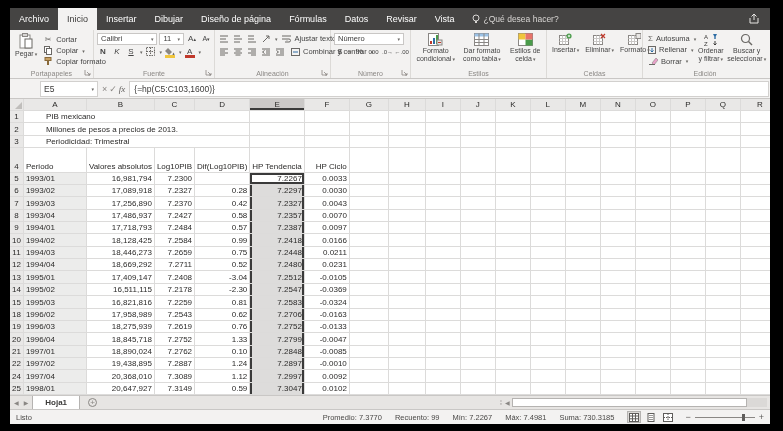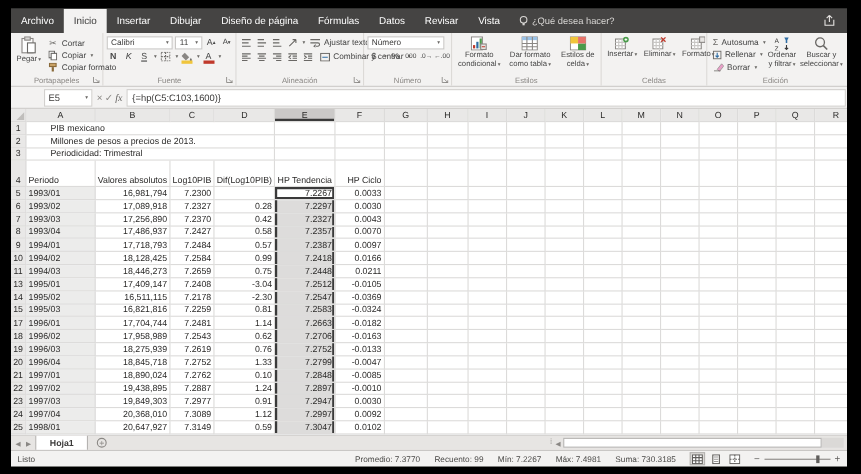--- a/index.html
+++ b/index.html
@@ -38,21 +38,21 @@
            display:flex; align-items:center; justify-content:space-between; padding:0 3px; height:12px; }
   .tbtn { display:inline-flex; align-items:center; justify-content:center; min-width:12px; height:12px;
           font-size:8px; color:#444; padding:0 1px; }
   .b { font-weight:bold; } .i { font-style:italic; } .u { text-decoration:underline; }
   .clrA { position:relative; }
   .clrA .bar { position:absolute; left:1px; right:1px; bottom:0; height:3px; }
 
   
   .fbar { height:20px; background:#f3f2f1; border-bottom:1px solid #c9c7c5;
           display:flex; align-items:center; flex:none; padding:2px 1px 2px 30px; gap:0; }
-  .namebox { width:44px; height:16px; background:#fff; border:1px solid #d2d0ce;
+  .namebox { width:58px; height:16px; background:#fff; border:1px solid #d2d0ce;
              font-size:8.5px; color:#3b3a39; display:flex; align-items:center;
              justify-content:space-between; padding:0 3px; }
   .fbtns { display:flex; align-items:center; gap:2px; padding:0 4px; color:#8a8784; font-size:9px; }
   .fx { font-style:italic; font-family:"Liberation Serif", serif; color:#5f5d5b; }
   .finput { flex:1; height:16px; background:#fff; border:1px solid #d2d0ce;
             font-size:8.5px; color:#3b3a39; display:flex; align-items:center; padding:0 4px; }
 
   
   .gridwrap { flex:1; background:#fff; display:flex; overflow:hidden; position:relative; }
   table.sheet { border-collapse:separate; border-spacing:0; table-layout:fixed; flex:none; }
@@ -738,20 +738,41 @@
               <td></td>
               <td></td>
               <td></td>
               <td></td>
               <td></td>
               <td></td>
               <td></td>
               <td></td>
             </tr>
             <tr style="height: 11px;">
+              <td class="rowhdr">12</td>
+              <td class="tb acol">1994/04</td>
+              <td class="tb num">18,669,292</td>
+              <td class="tb num">7.2711</td>
+              <td class="tb num">0.52</td>
+              <td class="tb num sel">7.2480</td>
+              <td class="tb num">0.0231</td>
+              <td></td>
+              <td></td>
+              <td></td>
+              <td></td>
+              <td></td>
+              <td></td>
+              <td></td>
+              <td></td>
+              <td></td>
+              <td></td>
+              <td></td>
+              <td></td>
+            </tr>
+            <tr style="height: 11px;">
               <td class="rowhdr">13</td>
               <td class="tb acol">1995/01</td>
               <td class="tb num">17,409,147</td>
               <td class="tb num">7.2408</td>
               <td class="tb num">-3.04</td>
               <td class="tb num sel">7.2512</td>
               <td class="tb num">-0.0105</td>
               <td></td>
               <td></td>
               <td></td>
@@ -801,41 +822,20 @@
               <td></td>
               <td></td>
               <td></td>
               <td></td>
               <td></td>
               <td></td>
               <td></td>
               <td></td>
             </tr>
             <tr style="height: 11px;">
-              <td class="rowhdr">17</td>
-              <td class="tb acol">1996/01</td>
-              <td class="tb num">17,704,744</td>
-              <td class="tb num">7.2481</td>
-              <td class="tb num">1.14</td>
-              <td class="tb num sel">7.2663</td>
-              <td class="tb num">-0.0182</td>
-              <td></td>
-              <td></td>
-              <td></td>
-              <td></td>
-              <td></td>
-              <td></td>
-              <td></td>
-              <td></td>
-              <td></td>
-              <td></td>
-              <td></td>
-              <td></td>
-            </tr>
-            <tr style="height: 11px;">
               <td class="rowhdr">18</td>
               <td class="tb acol">1996/02</td>
               <td class="tb num">17,958,989</td>
               <td class="tb num">7.2543</td>
               <td class="tb num">0.62</td>
               <td class="tb num sel">7.2706</td>
               <td class="tb num">-0.0163</td>
               <td></td>
               <td></td>
               <td></td>
@@ -913,41 +913,20 @@
               <td></td>
             </tr>
             <tr style="height: 11px;">
               <td class="rowhdr">22</td>
               <td class="tb acol">1997/02</td>
               <td class="tb num">19,438,895</td>
               <td class="tb num">7.2887</td>
               <td class="tb num">1.24</td>
               <td class="tb num sel">7.2897</td>
               <td class="tb num">-0.0010</td>
-              <td></td>
-              <td></td>
-              <td></td>
-              <td></td>
-              <td></td>
-              <td></td>
-              <td></td>
-              <td></td>
-              <td></td>
-              <td></td>
-              <td></td>
-              <td></td>
-            </tr>
-            <tr style="height: 11px;">
-              <td class="rowhdr">23</td>
-              <td class="tb acol">1997/03</td>
-              <td class="tb num">19,849,303</td>
-              <td class="tb num">7.2977</td>
-              <td class="tb num">0.91</td>
-              <td class="tb num sel">7.2947</td>
-              <td class="tb num">0.0030</td>
               <td></td>
               <td></td>
               <td></td>
               <td></td>
               <td></td>
               <td></td>
               <td></td>
               <td></td>
               <td></td>
               <td></td>

